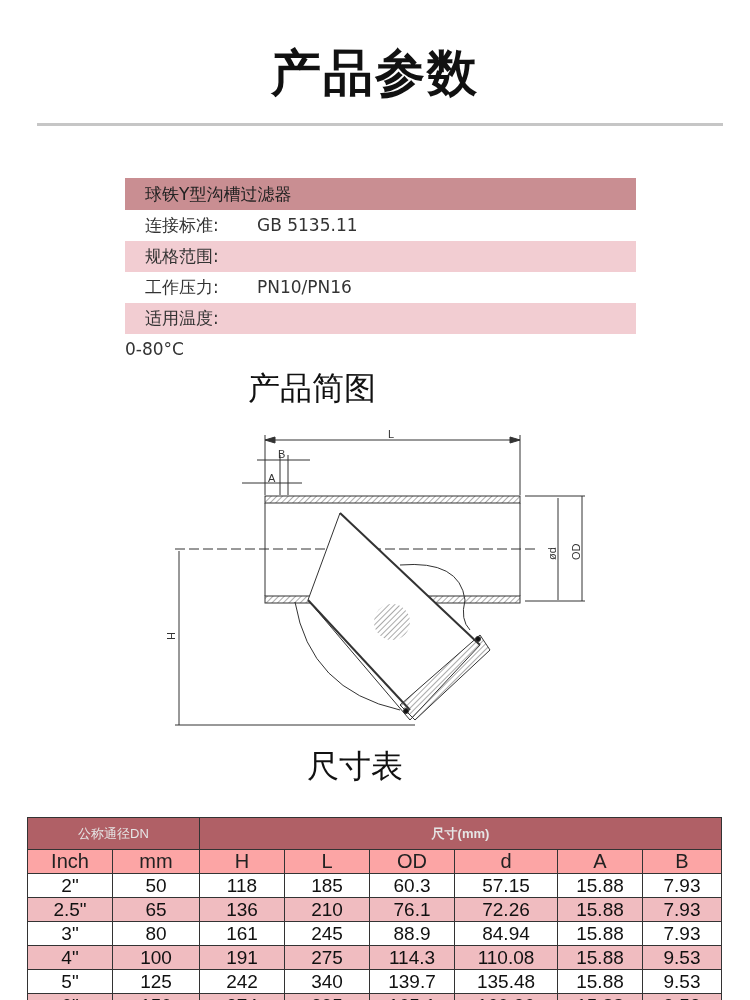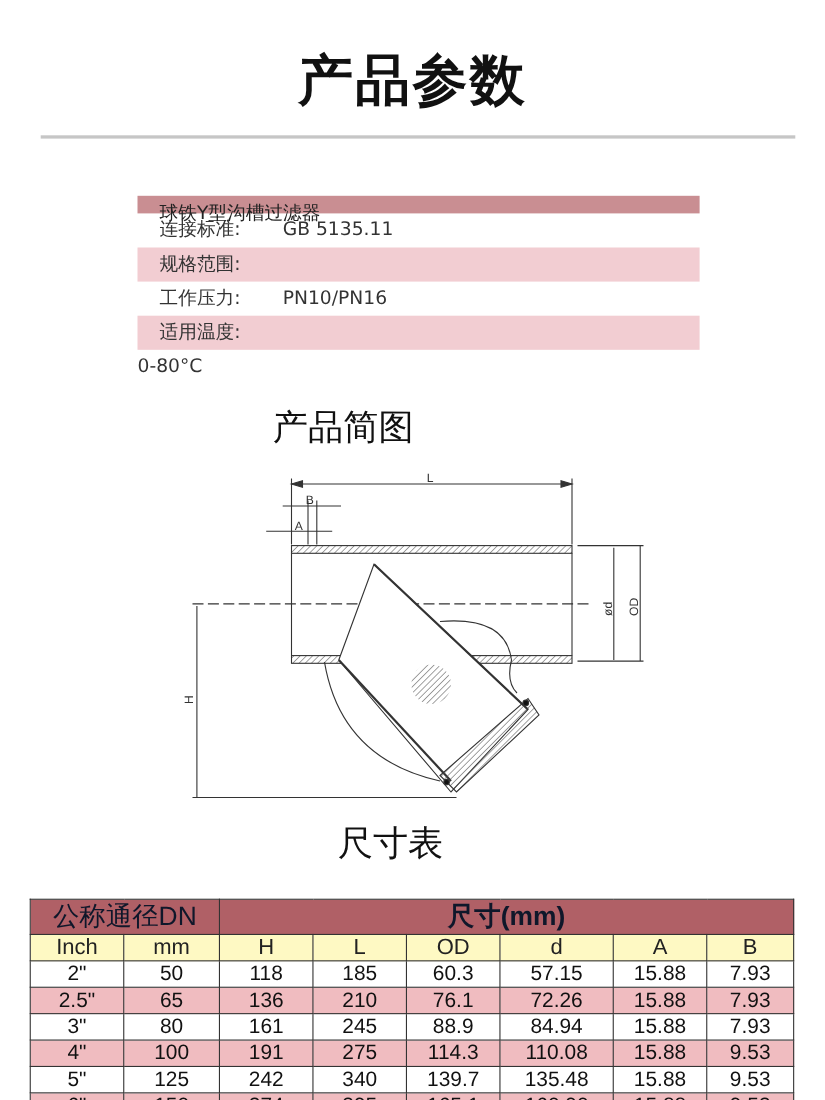--- a/index.html
+++ b/index.html
@@ -1,33 +1,33 @@
 <!DOCTYPE html>
 <html><head>
 <meta charset="utf-8">
 <style>
   html, body { margin:0; padding:0; background:#ffffff; }
   body { width:750px; height:1000px; overflow:hidden; position:relative; font-family:"DejaVu Sans", sans-serif; color:#111; }
   .page-title { position:absolute; top:40px; left:0; width:750px; text-align:center; font-size:50px; font-weight:bold; letter-spacing:2px; }
   .title-rule { position:absolute; top:123px; left:37px; width:686px; height:3px; background:#c6c6c6; }
 
   .spec-table { position:absolute; top:178px; left:125px; width:511px; }
-  .spec-head { height:16px; background:#c98e92; line-height:32px; padding-left:20px; font-size:17px; color:#222; }
+  .spec-head { height:32px; background:#c98e92; line-height:32px; padding-left:20px; font-size:17px; color:#222; }
   .spec-row { height:31px; line-height:31px; font-size:17px; color:#333; display:flex; }
   .spec-row.alt { background:#f2cdd2;flex-direction:column; }
   .spec-row .k { width:112px; padding-left:20px; }
   .spec-row .v { flex:1; }
 
   .section-title { position:absolute; left:0; width:624px; text-align:center; font-size:32px; color:#111; }
   .diagram { position:absolute; top:420px; left:160px; width:440px; height:320px; }
 
   .dim-table { position:absolute; top:817px; left:27px; width:695px; border-collapse:collapse; font-family:"Liberation Sans", sans-serif; }
   .dim-table td { border:1px solid #333; text-align:center; font-size:19px; padding:0; height:23px; line-height:23px; color:#111; }
-  .dim-table .h1 td { background:#b06066; height:31px; font-size:24px; color:#0f172a; }
-  .dim-table .h2 td { background:#fef9c3; color:#222; height:23px; font-size:20px; }
+  .dim-table .h1 td { background:#b06066; height:31px; font-size:13px; color:#e5e5e5; }
+  .dim-table .h2 td { background:#fca5a5; color:#222; height:23px; font-size:20px; }
   .dim-table tr.alt td { background:#f0bcc0; }
   .dim-table tr.plain td { background:#ffffff; }
 </style>
 </head>
 <body>
 
 <div class="page-title">产品参数</div>
 <div class="title-rule"></div>
 
 <div class="spec-table">

